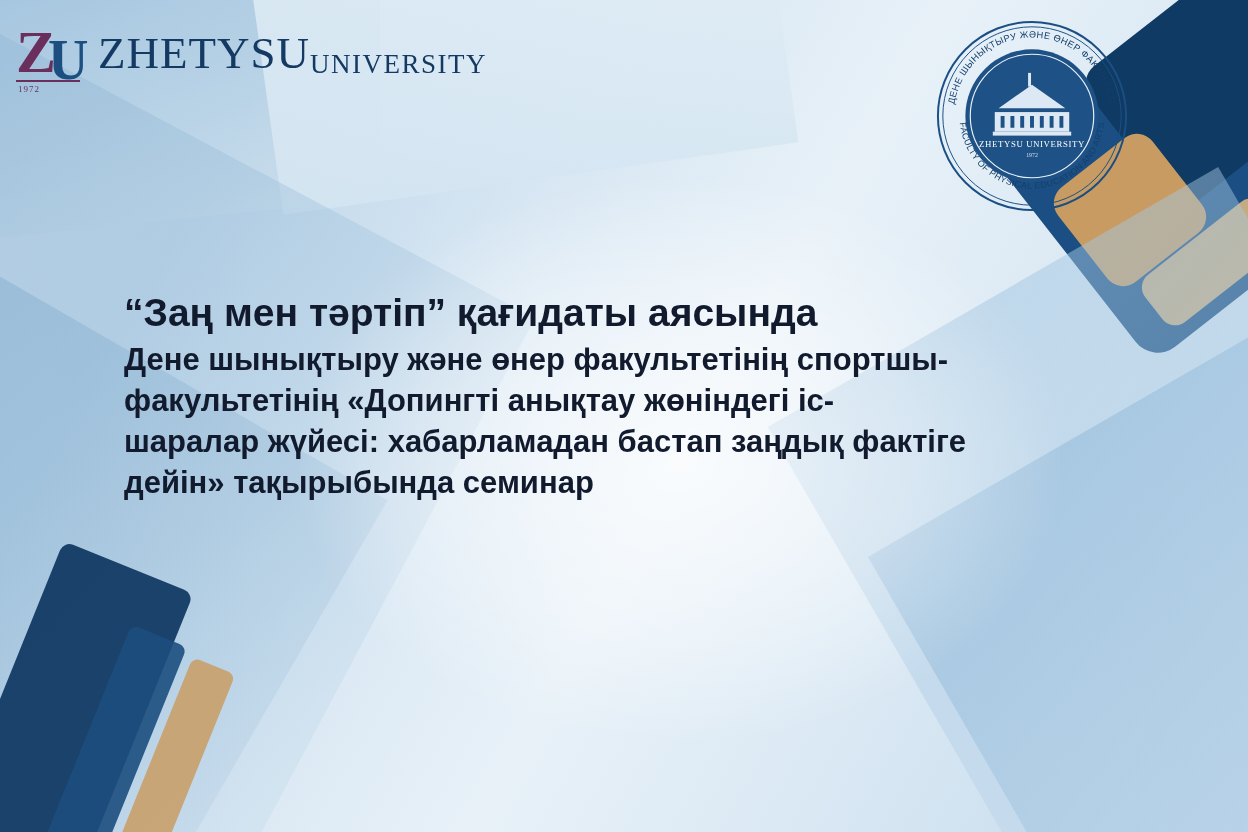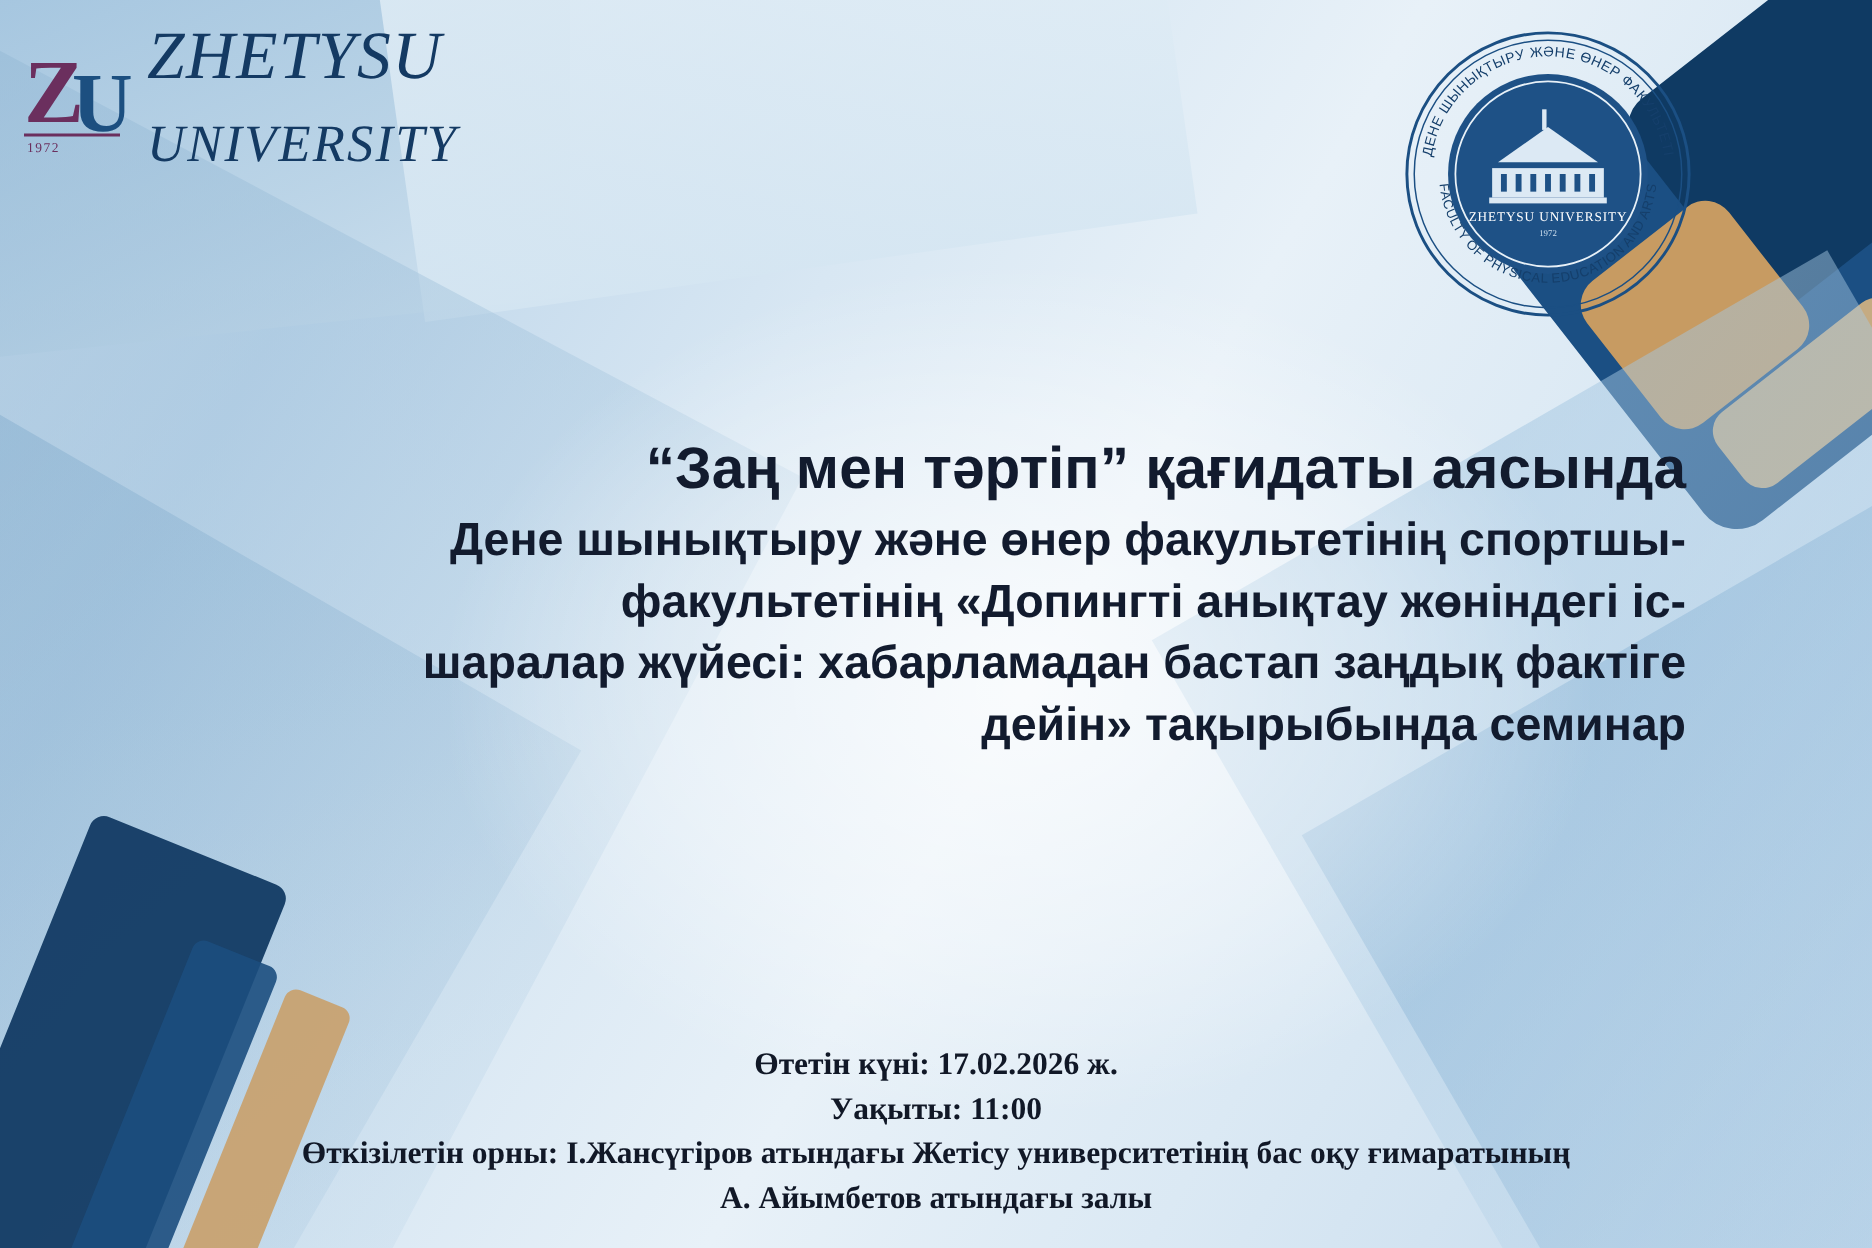--- a/index.html
+++ b/index.html
@@ -176,54 +176,53 @@
   .logo-mark .zu-est {
     position: absolute;
     left: 4px; bottom: 0px;
     font-family: "Liberation Serif", serif;
     font-size: 9px;
     letter-spacing: 1px;
     color: #6b2f5e;
   }
   .logo-text {
     display: flex;
-    flex-direction: column;
+    flex-direction: row;
     line-height: .95;
-    font-style: italic;
   }
   .logo-text .l1 {
     font-family: "Liberation Serif", serif;
     font-size: 45px;
     letter-spacing: 1px;
     color: #143a63;
   }
   .logo-text .l2 {
     font-family: "Liberation Serif", serif;
-    font-size: 35px;
+    font-size: 27px;
     letter-spacing: 1.5px;
     color: #143a63;
     margin-top: 20px;
   }
 
   
   .seal {
     position: absolute;
     right: 118px; top: 18px;
     width: 196px; height: 196px;
     z-index: 5;
   }
 
   
   .title-block {
     position: absolute;
     left: 50%;
     transform: translateX(-50%);
     top: 290px;
     width: 1000px;
-    text-align: right;
+    text-align: left;
     z-index: 6;
   }
   .title-main {
     font-family: "Liberation Sans", sans-serif;
     font-weight: bold;
     font-size: 39px;
     color: #121b2e;
     line-height: 1.18;
   }
   .title-sub {
@@ -327,20 +326,14 @@
   <div class="title-block">
     <div class="title-main">“Заң мен тәртіп” қағидаты аясында</div>
     <div class="title-sub">
       <div>Дене шынықтыру және өнер факультетінің спортшы-</div>
       <div>факультетінің «Допингті анықтау жөніндегі іс-</div>
       <div>шаралар жүйесі: хабарламадан бастап заңдық фактіге</div>
       <div>дейін» тақырыбында семинар</div>
     </div>
   </div>
 
-  <div class="details">
-    <div class="line">Өтетін күні: 17.02.2026 ж.</div>
-    <div class="line">Уақыты: 11:00</div>
-    <div class="line">Өткізілетін орны: І.Жансүгіров атындағы Жетісу университетінің бас оқу ғимаратының</div>
-    <div class="line">А. Айымбетов атындағы залы</div>
-  </div>
 
 </div>
 
 </body></html>

